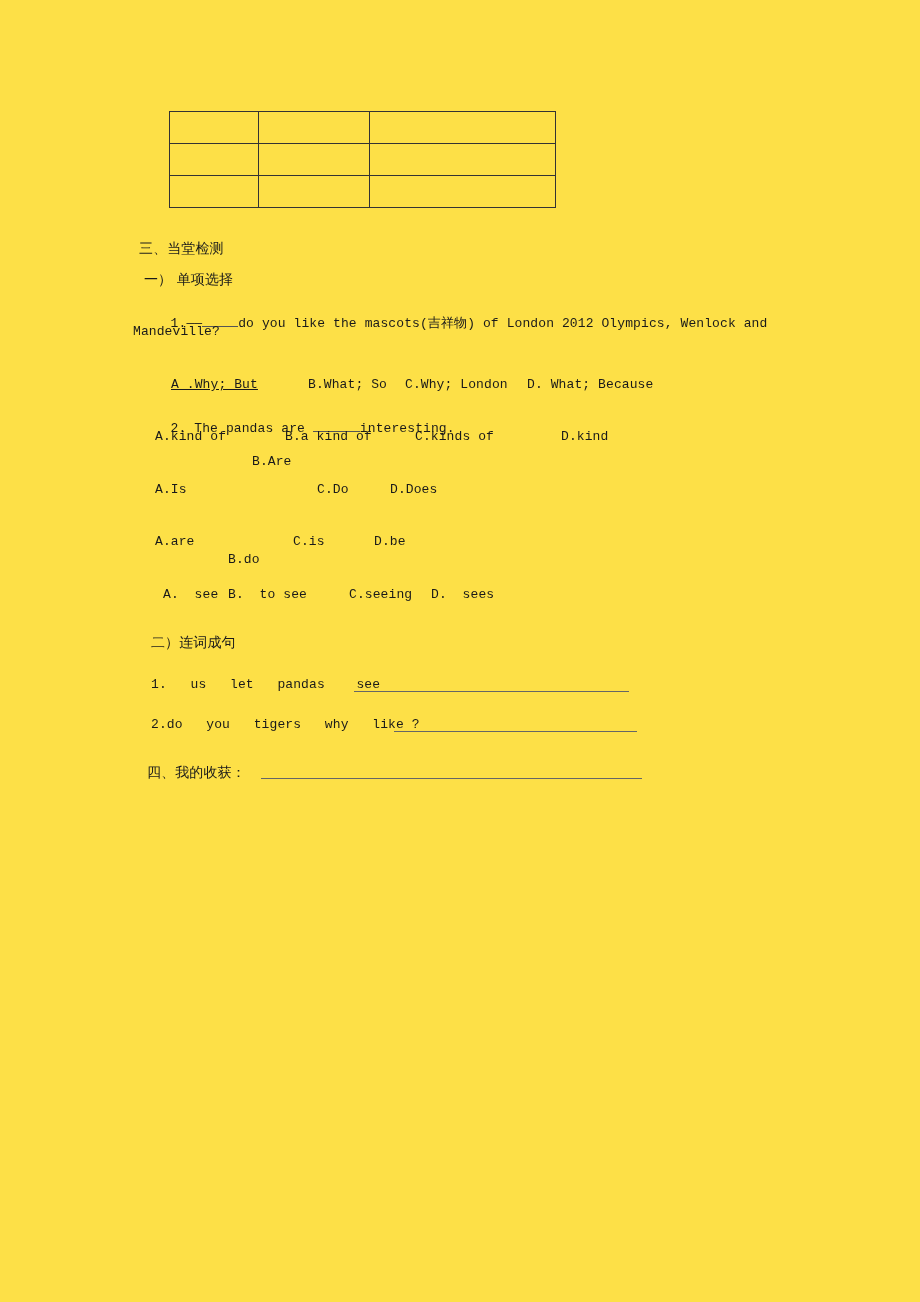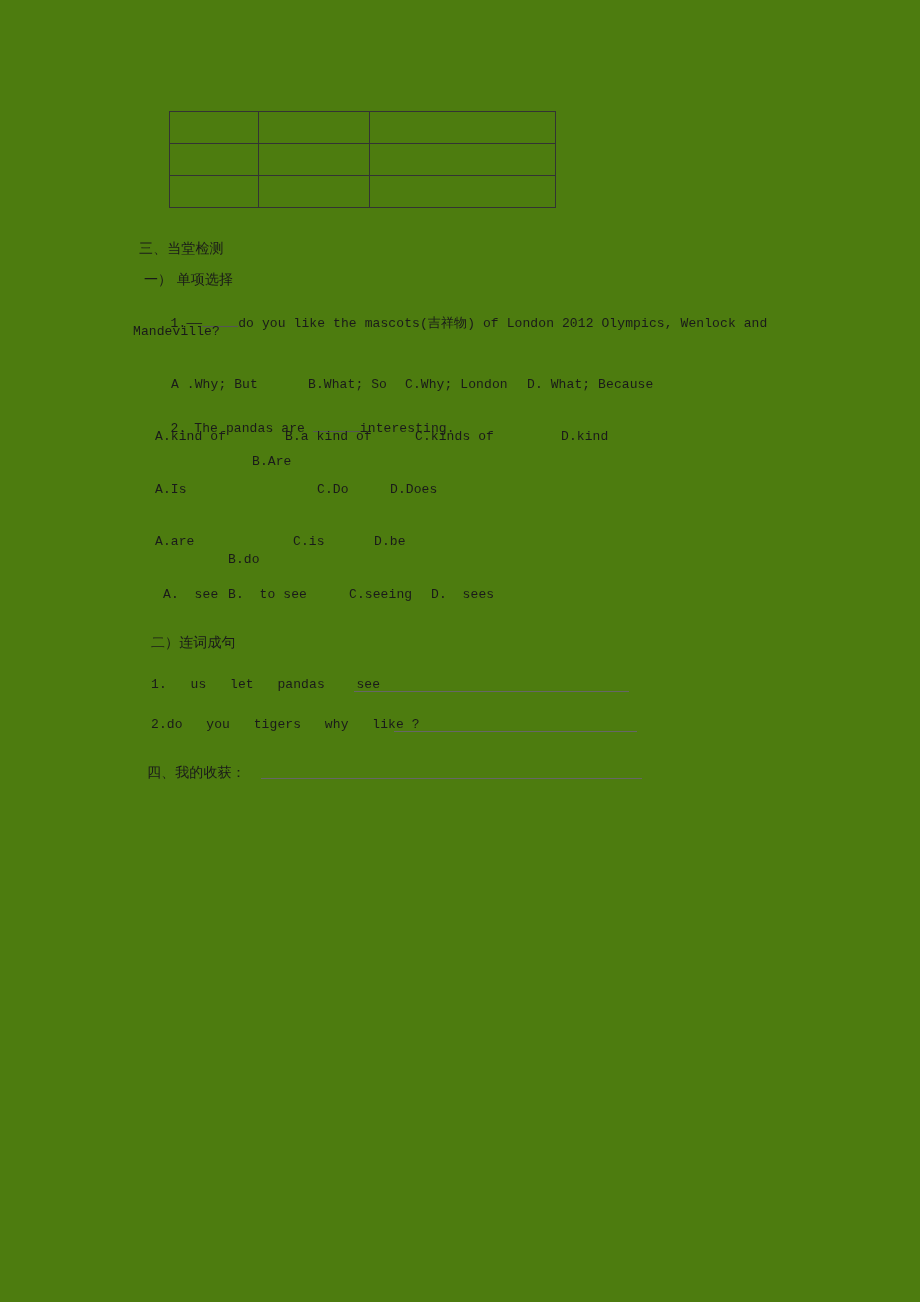--- a/index.html
+++ b/index.html
@@ -1,18 +1,18 @@
 <!DOCTYPE html>
 <html><head>
   <meta charset="utf-8">
   <style>
     html, body { margin: 0; padding: 0; background: #ffffff; }
     body { width: 920px; height: 1302px; position: relative; overflow: hidden;
       font-family: "DejaVu Serif", "Liberation Serif", serif; color: #1a1a1a; }
-    .page { position: absolute; left: 0; top: 0; width: 920px; height: 1302px; background: #4d7c0f; }
+    .page { position: absolute; left: 0; top: 0; width: 920px; height: 1302px; background: #fde047; }
     .tbl { position: absolute; left: 169px; top: 111px; border-collapse: collapse; }
     .tbl td { border: 1.5px solid #333; height: 31px; padding: 0; }
     .tbl td.c1 { width: 88px; }
     .tbl td.c2 { width: 110px; }
     .tbl td.c3 { width: 185px; }
     .ln { position: absolute; white-space: pre; font-family: "Liberation Mono", "DejaVu Sans Mono", monospace;
       font-size: 13px; line-height: 16px; letter-spacing: 0.1px; }
     .cjk { font-family: "DejaVu Sans", sans-serif; font-size: 14px; }
     .blank { display: inline-block; border-bottom: 1px solid #555; height: 12px; vertical-align: baseline; }
     .gapline { position: absolute; border-bottom: 1px solid #666; height: 0; }
@@ -42,21 +42,21 @@
   </tbody>
     </table>
 
   <div class="ln cjk" style="left:139px; top:240px;">三、当堂检测</div>
   <div class="ln cjk" style="left:144px; top:271px;">一） 单项选择</div>
 
   <div class="ln" style="left:139px; top:298px;">
     <span>1.——</span><span class="blank" style="width:36px;"></span><span>do you like the mascots(吉祥物) of London 2012 Olympics, Wenlock and</span>
   </div>
   <div class="ln" style="left:133px; top:324px;">Mandeville?</div>
-  <div class="ln" style="left:171px; top:377px;">A .Why; But</div>
+  <div class="ln" style="left:171px; top:377px;text-decoration:underline;">A .Why; But</div>
   <div class="ln" style="left:308px; top:377px;">B.What; So</div>
   <div class="ln" style="left:405px; top:377px;">C.Why; London</div>
   <div class="ln" style="left:527px; top:377px;">D. What; Because</div>
 
   <div class="ln" style="left:139px; top:403px;">
     <span>2. The pandas are </span><span class="blank" style="width:47px;"></span><span>interesting.</span>
   </div>
   <div class="ln" style="left:155px; top:429px;">A.kind of</div>
   <div class="ln" style="left:285px; top:429px;">B.a kind of</div>
   <div class="ln" style="left:415px; top:429px;">C.kinds of</div>

